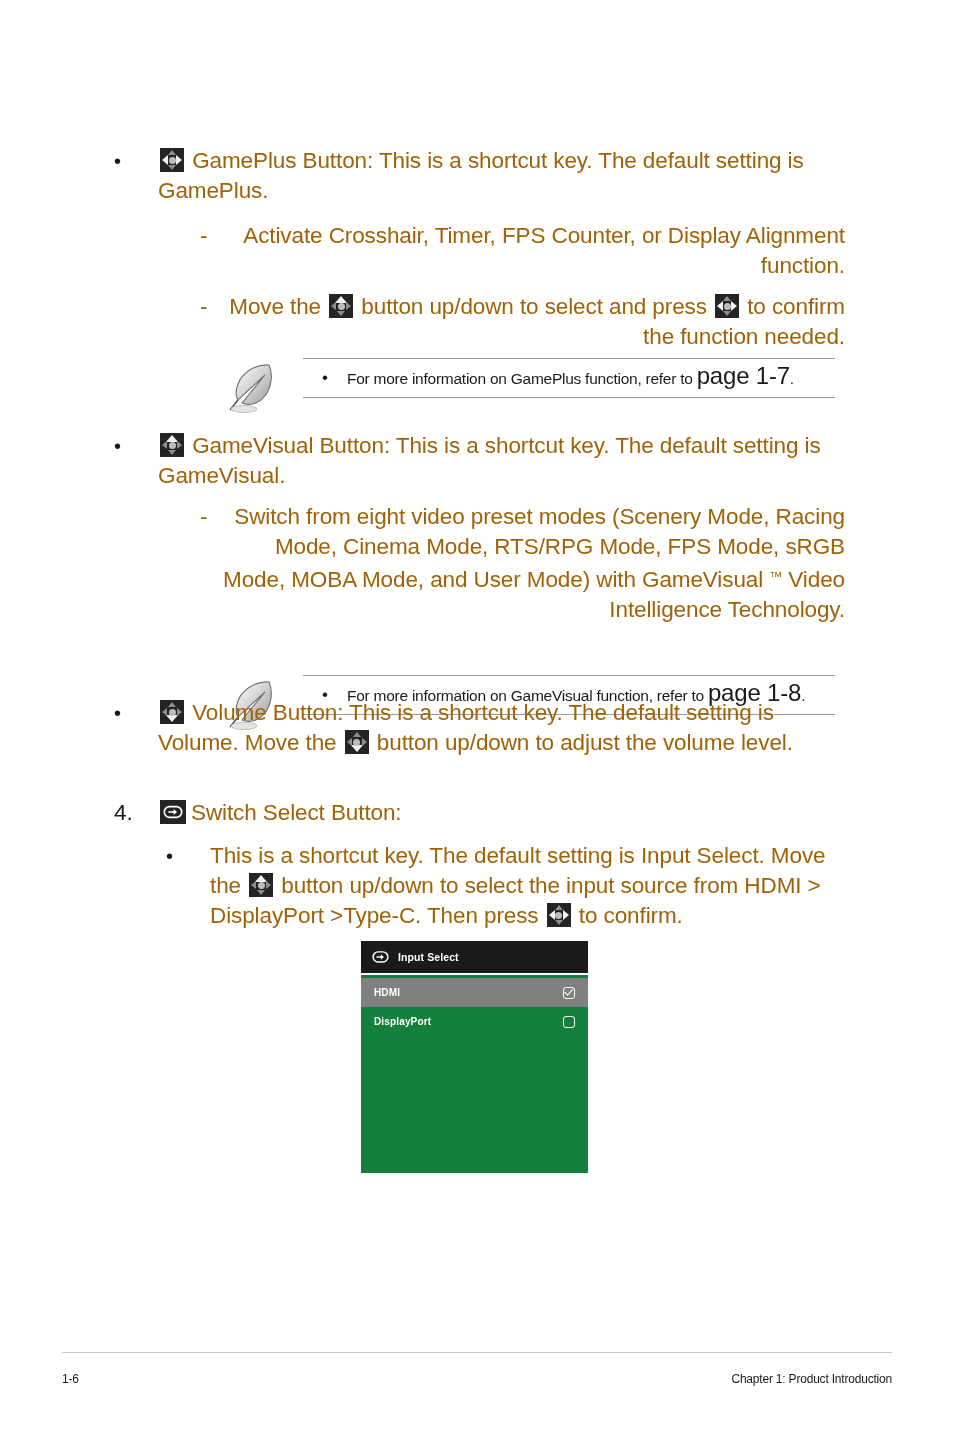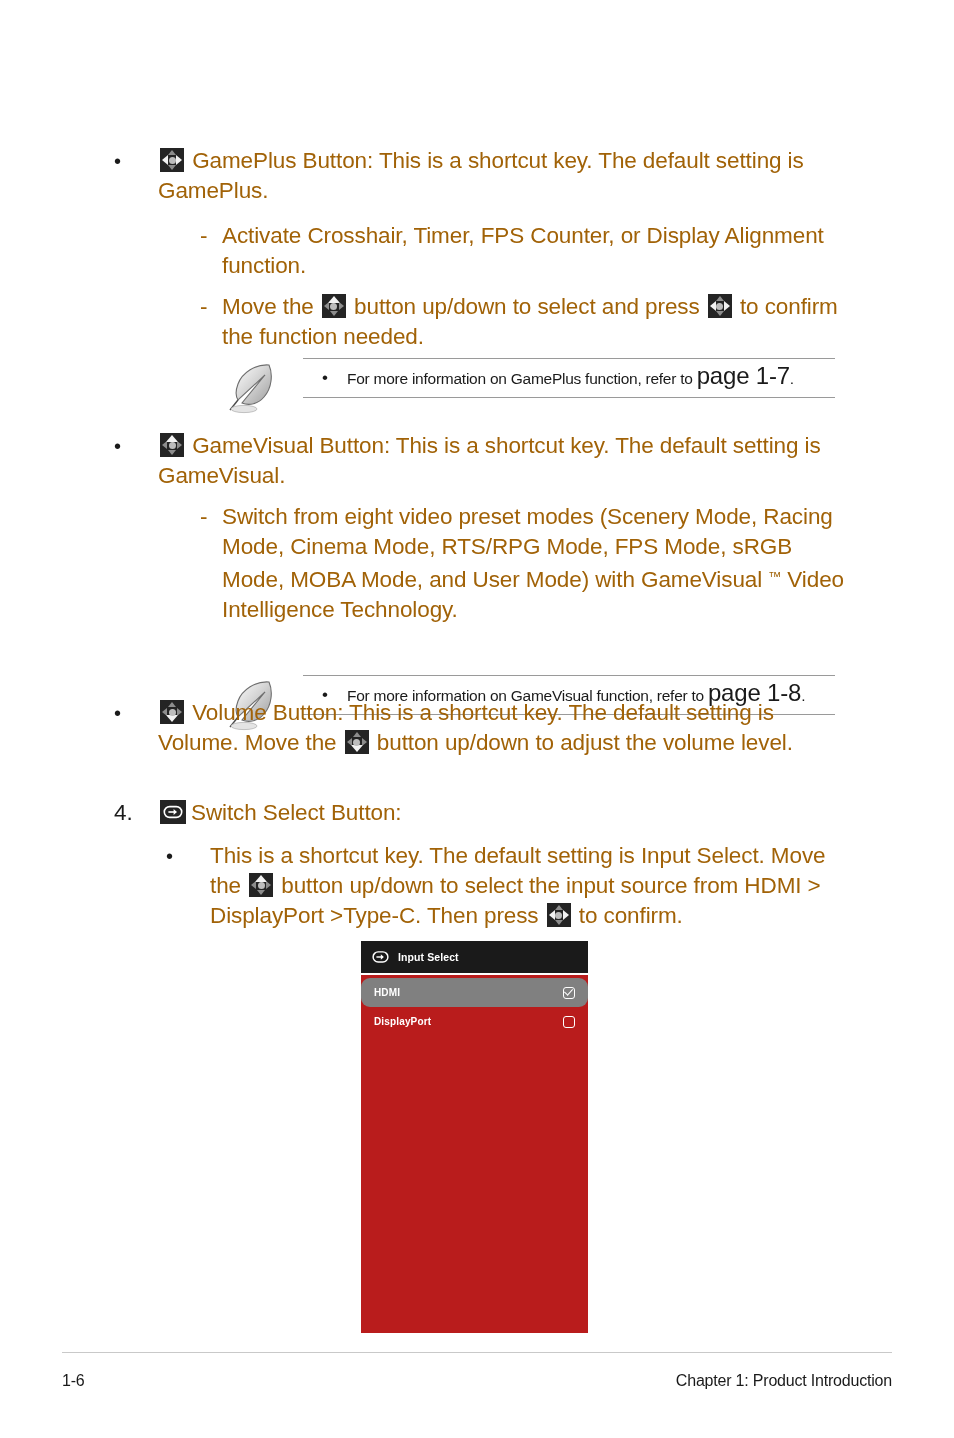--- a/index.html
+++ b/index.html
@@ -58,21 +58,21 @@
   .dash-row {
     display: flex;
     align-items: flex-start;
   }
   .dash-mark {
     width: 14px;
     flex: 0 0 14px;
     font-size: 22.5px;
     line-height: 30px;
   }
-  .dash-body { flex: 1 1 auto; }
+  .dash-body { flex: 1 1 auto; text-align: right; }
 
   
   .block { position: absolute; }
 
   #blk-gameplus      { left: 100px; top: 146px;  width: 745px; }
   #blk-gameplus-sub1 { left: 200px; top: 221px;  width: 645px; }
   #blk-gameplus-sub2 { left: 200px; top: 292px;  width: 645px; }
   #note-1            { left: 225px; top: 358px;  width: 610px; }
   #blk-gamevisual    { left: 100px; top: 431px;  width: 745px; }
   #blk-gamevisual-sub{ left: 200px; top: 502px;  width: 645px; }
@@ -183,22 +183,22 @@
   }
   .quill {
     position: absolute;
     left: 0px; top: 1px;
     width: 62px; height: 56px;
   }
 
   
   .osd {
     width: 227px;
-    height: 392px;
-    background: #b91c1c;
+    height: 232px;
+    background: #15803d;
     position: relative;
     overflow: hidden;
   }
   .osd-header {
     height: 34px;
     background: #1a1a1a;
     border-bottom: 2.5px solid #ffffff;
     display: flex;
     align-items: center;
     padding-left: 11px;
@@ -217,21 +217,21 @@
   .osd-row {
     height: 29px;
     display: flex;
     align-items: center;
     padding: 0 13px 0 13px;
     color: #ffffff;
     font-size: 10px;
     font-weight: bold;
     letter-spacing: 0.15px;
   }
-  .osd-row.selected { background: #808080; border-radius: 9px; }
+  .osd-row.selected { background: #808080; }
   .osd-row .label { flex: 1 1 auto; }
   .osd-row .box {
     width: 12px; height: 12px;
     border: 1.8px solid #ffffff;
     border-radius: 3px;
     position: relative;
     flex: 0 0 12px;
   }
   .osd-row .box.checked::after {
     content: "";
@@ -247,21 +247,21 @@
   
   .footer-rule {
     border-top: 1.6px solid #c9c9c9;
     width: 830px;
   }
   .footer-row {
     display: flex;
     justify-content: space-between;
     align-items: baseline;
     padding-top: 19px;
-    font-size: 16px;
+    font-size: 12px;
     letter-spacing: -0.2px;
     color: #1a1a1a;
   }
   .tm { font-size: 13px; vertical-align: 6px; }
 </style>
 </head>
 <body>
 
 <div class="page">
 

